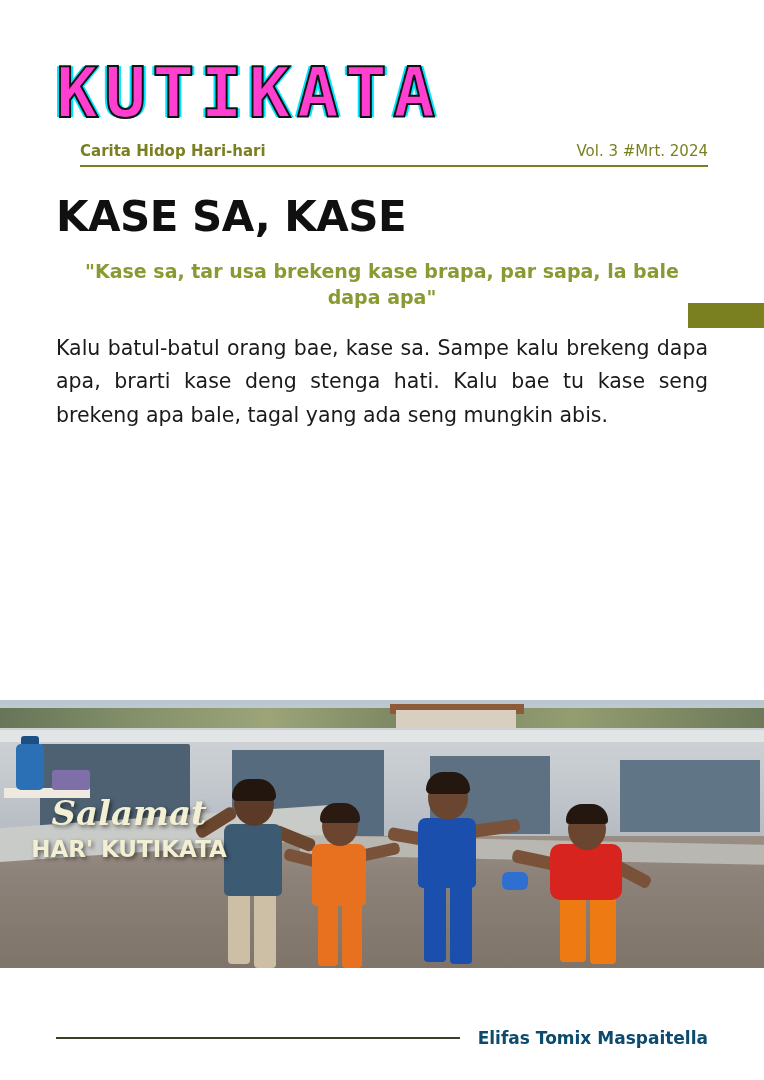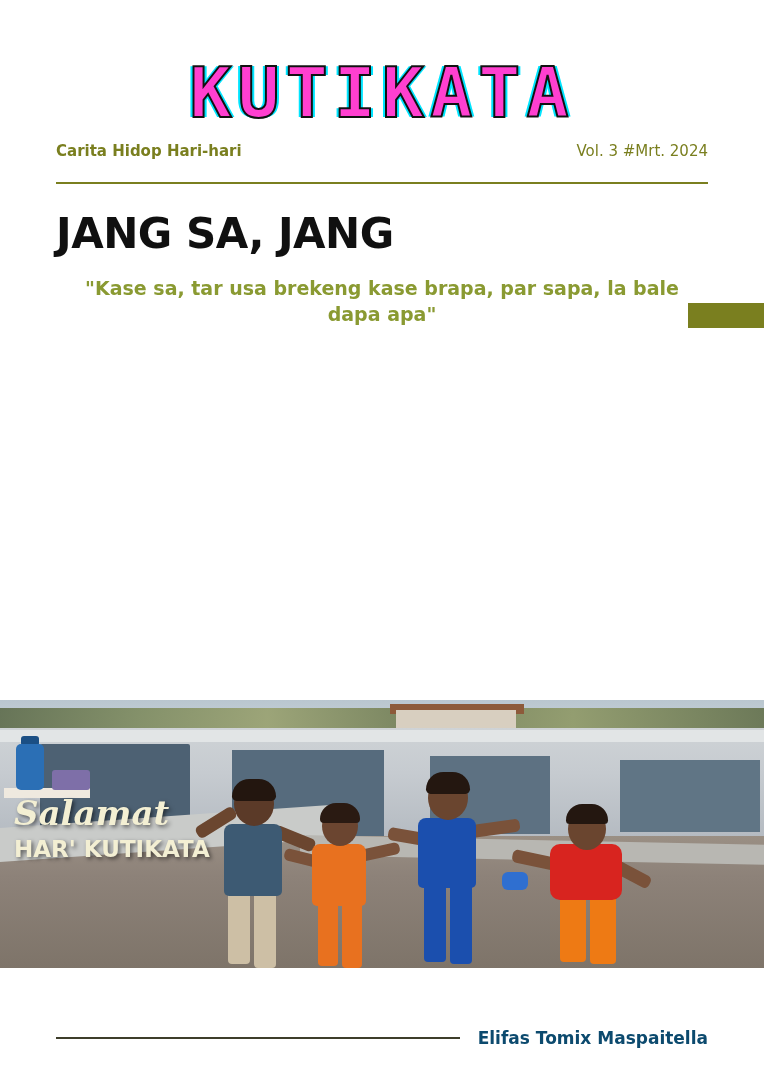--- a/index.html
+++ b/index.html
@@ -18,21 +18,21 @@
     position: relative;
     width: 764px;
     height: 1080px;
     background: #ffffff;
     box-sizing: border-box;
   }
 
   
   .masthead {
     padding: 58px 56px 0 56px;
-    text-align: center;
+    text-align: left;
   }
   .masthead-title {
     position: relative;
     display: inline-block;
     font-family: "DejaVu Sans Mono", monospace;
     font-weight: bold;
     font-size: 70px;
     letter-spacing: 6px;
     line-height: 1;
     color: #ff3fd0;
@@ -40,22 +40,22 @@
     text-shadow:
        3px 0 0 #00e5ff,
       -3px 0 0 #00e5ff;
     white-space: nowrap;
   }
 
   .subbar {
     display: flex;
     align-items: center;
     justify-content: space-between;
-    margin: 14px 56px 0 56px;
-    padding-bottom: 22px;
+    margin: 14px 56px 0 80px;
+    padding-bottom: 5px;
     border-bottom: 2px solid #7a7f1f;
   }
   .subbar-left {
     font-family: "DejaVu Sans", sans-serif;
     font-weight: bold;
     font-size: 15px;
     color: #7a7f1f;
   }
   .subbar-right {
     font-family: "DejaVu Sans", sans-serif;
@@ -116,20 +116,21 @@
     position: absolute;
     left: 0;
     top: 700px;
     width: 764px;
     height: 268px;
     overflow: hidden;
   }
   .photo {
     position: absolute;
     inset: 0;
+    text-align: center;
   }
   
   .ph-sky {
     position: absolute; left: 0; top: 0; width: 764px; height: 36px;
     background: linear-gradient(#b9c6cf, #cdd6dc);
   }
   
   .ph-trees {
     position: absolute; left: 0; top: 8px; width: 764px; height: 34px;
     background: linear-gradient(90deg,#5d6b4a 0%, #7d8a5e 18%, #98a06e 35%, #6f7b52 55%, #8e9865 75%, #63704b 100%);
@@ -306,28 +307,29 @@
   <div class="masthead">
     <div class="masthead-title">KUTIKATA</div>
   </div>
 
   <div class="subbar">
     <div class="subbar-left">Carita Hidop Hari-hari</div>
     <div class="subbar-right">Vol. 3 #Mrt. 2024</div>
   </div>
 
   <h1 class="headline">
-    <span>JANG SA, JANG</span><br>
+    <span>KASE SA, KASE</span><br>
   </h1>
 
   <div class="olive-swatch"></div>
 
   <div class="quote">"Kase sa, tar usa brekeng kase brapa, par sapa, la bale dapa apa"</div>
 
   <div class="columns">
+    <div class="col">Kalu batul-batul orang bae, kase sa. Sampe kalu brekeng dapa apa, brarti kase deng stenga hati. Kalu bae tu kase seng brekeng apa bale, tagal yang ada seng mungkin abis.</div>
   </div>
 
   <div class="photo-wrap">
     <div class="photo">
       <div class="ph-sky"></div>
       <div class="ph-trees"></div>
       <div class="ph-roof"></div>
       <div class="ph-house"></div>
       <div class="ph-wall"></div>
       <div class="ph-wall-top"></div>

